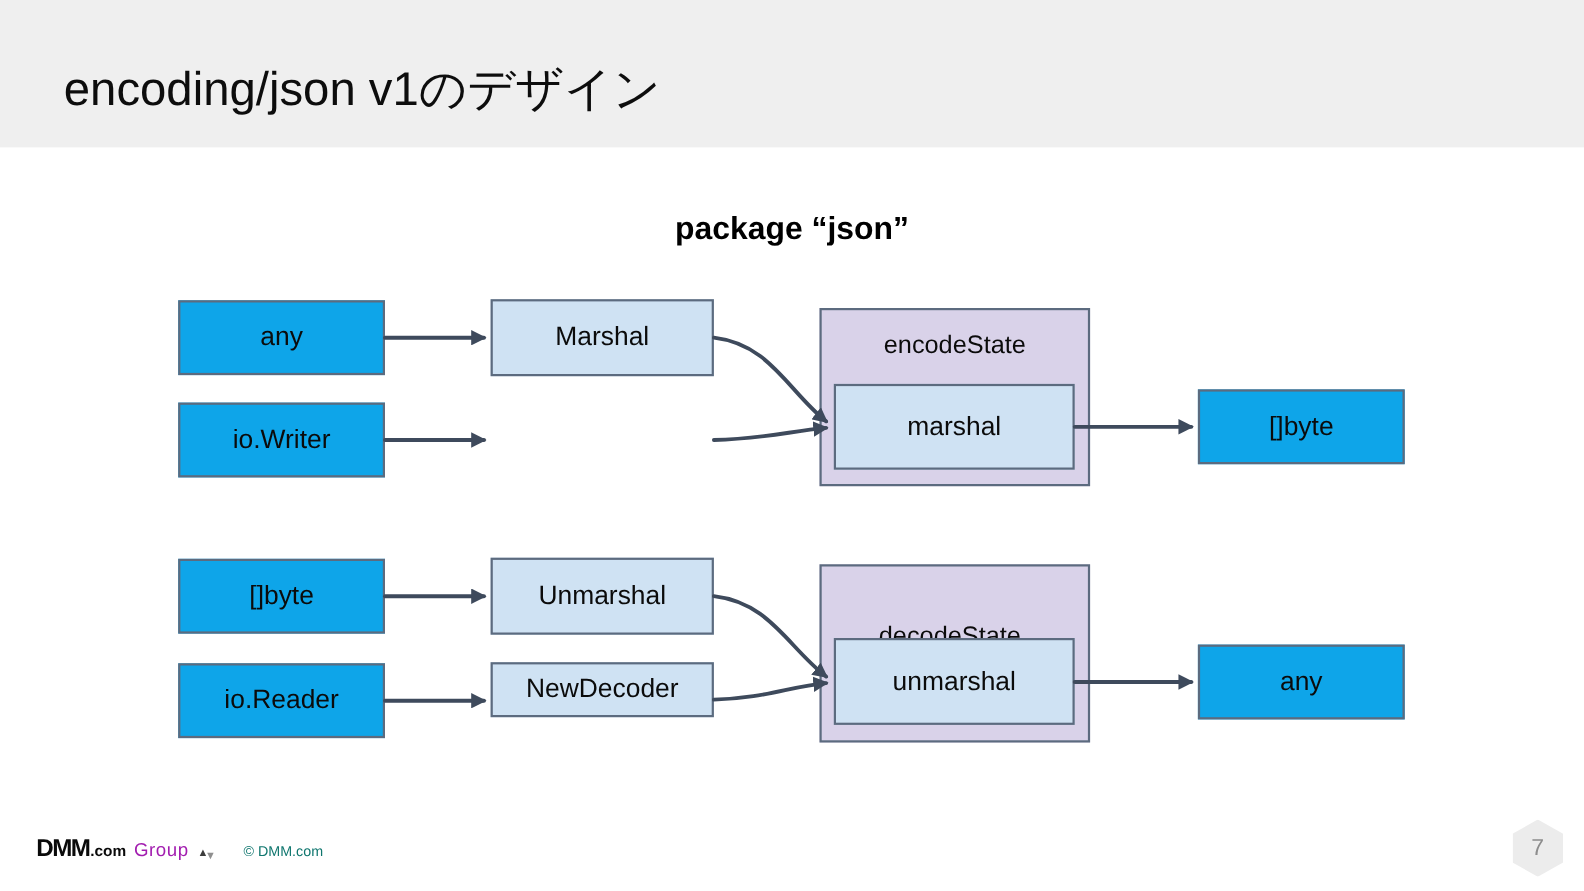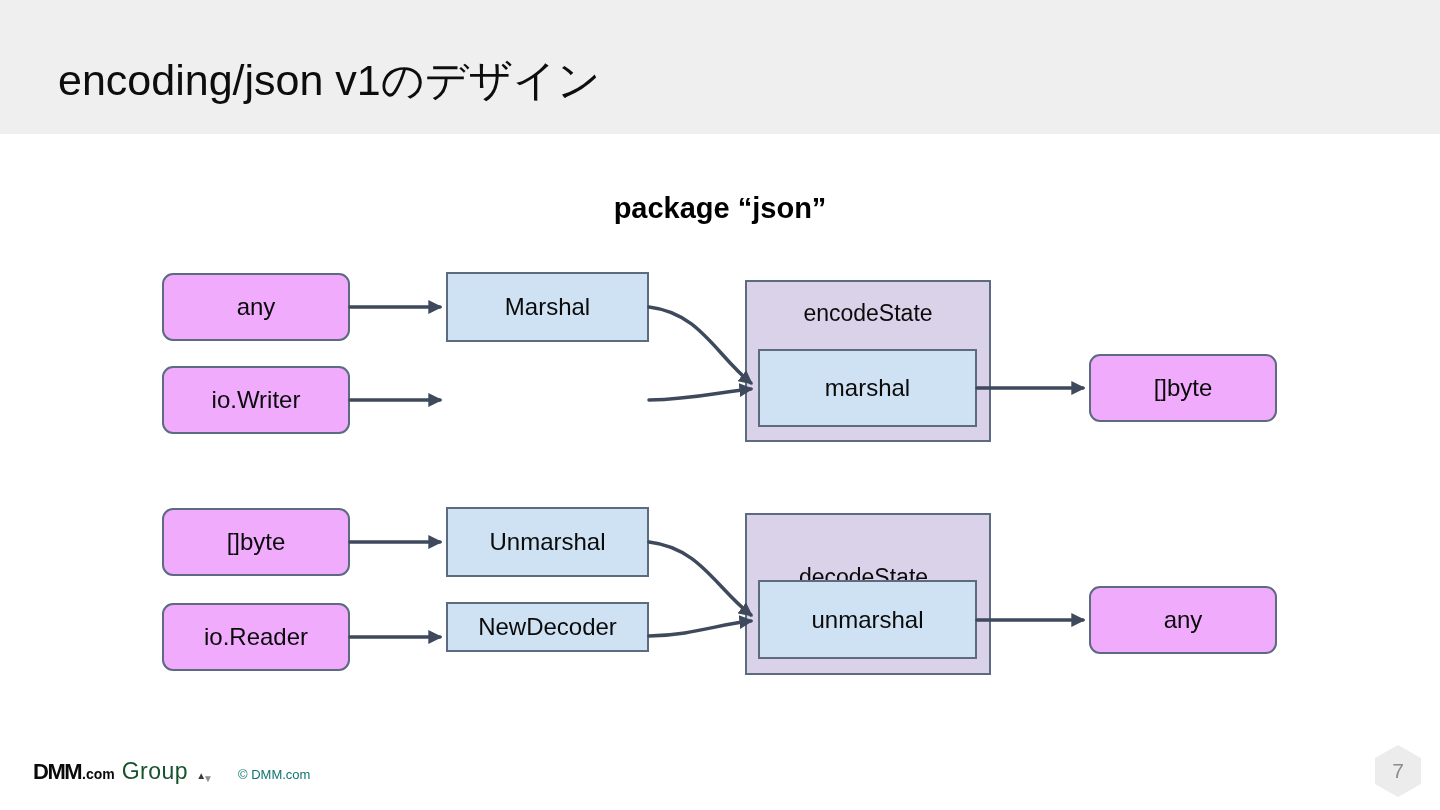--- a/index.html
+++ b/index.html
@@ -18,38 +18,38 @@
   }
   .slide-heading{
     position:absolute;left:0;top:192px;width:1440px;text-align:center;
     font-size:29px;font-weight:700;color:#000000;
   }
   .node{
     position:absolute;box-sizing:border-box;
     display:flex;align-items:center;justify-content:center;
     border:2px solid #5c6b7f;font-size:24px;color:#0b0b0b;
   }
-  .purple{background:#f0abfc;border-radius:11px;}
+  .purple{background:#0ea5e9;}
   .blue{background:#cfe2f3;}
   .container-box{
     position:absolute;box-sizing:border-box;
     background:#d9d2e9;border:2px solid #5c6b7f;
   }
   .container-label{
     position:absolute;box-sizing:border-box;text-align:center;
     font-size:23px;color:#0b0b0b;
   }
   .arrows{position:absolute;left:0;top:0;width:1440px;height:810px;pointer-events:none;}
   .footer{
     position:absolute;left:33px;top:758px;height:30px;
     display:flex;align-items:baseline;white-space:nowrap;
   }
   .brand-dmm{font-weight:900;font-size:22px;color:#0a0a0a;letter-spacing:-1.5px;}
   .brand-com{font-weight:800;font-size:14px;color:#0a0a0a;margin-left:1px;}
-  .brand-group{font-weight:300;font-size:23px;color:#14532d;margin-left:7px;letter-spacing:0.5px;}
+  .brand-group{font-weight:300;font-size:17px;color:#a21caf;margin-left:7px;letter-spacing:0.5px;}
   .brand-marks{position:relative;margin-left:8px;font-size:10px;line-height:10px;}
   .brand-mark-up{color:#3c3c3c;}
   .brand-mark-down{color:#8f8f8f;position:relative;top:3px;left:-3px;}
   .copyright{margin-left:22px;font-size:13px;color:#0f766e;}
   .page-badge{
     position:absolute;left:1375px;top:745px;width:46px;height:52px;
     background:#ececec;color:#8d8d8d;font-size:21px;
     display:flex;align-items:center;justify-content:center;
     clip-path:polygon(50% 0,100% 25%,100% 75%,50% 100%,0 75%,0 25%);
   }

